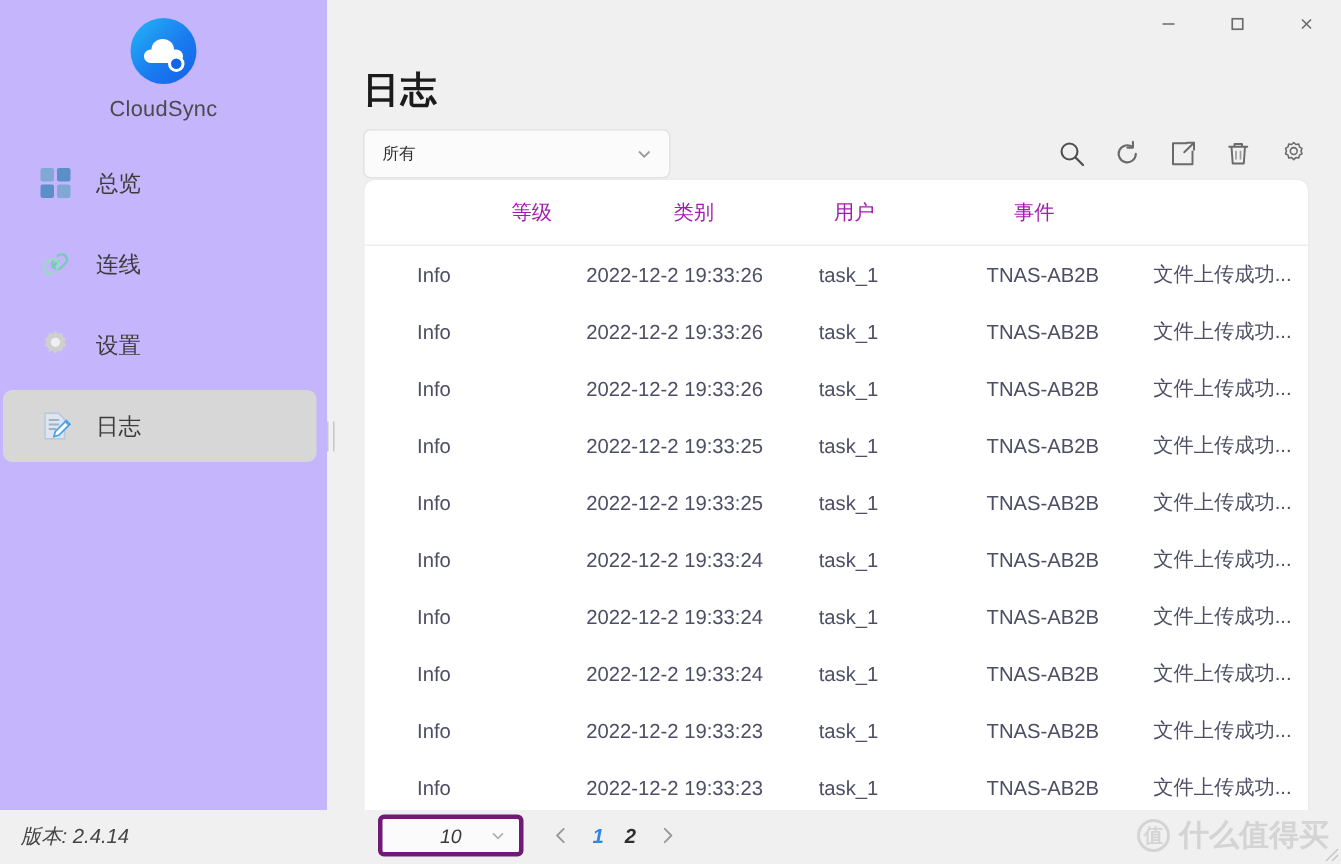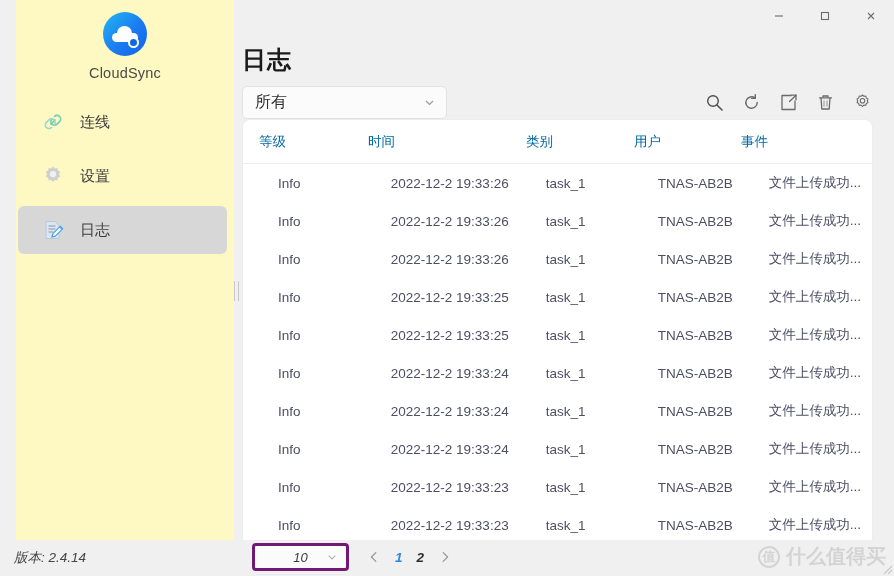--- a/index.html
+++ b/index.html
@@ -24,23 +24,23 @@
   }
   .winbtn {
     width: 46px; height: 32px;
     display: flex; align-items: center; justify-content: center;
     color: #5d5d5d;
   }
   .winbtn svg { display: block; }
 
   
   .sidebar {
-    position: absolute; left: 16px; top: 0;
+    position: absolute; left: 0; top: 0;
     width: 218px; height: 540px;
-    background: #fef9c3;
+    background: #c4b5fd;
   }
   .brand {
     position: absolute; top: 12px; left: 0; width: 218px;
     display: flex; flex-direction: column; align-items: center;
   }
   .brand-logo {
     width: 44px; height: 44px; border-radius: 50%;
     background: linear-gradient(135deg, #23b7f5 0%, #1a7cf0 55%, #1361e8 100%);
     position: relative;
     display: flex; align-items: center; justify-content: center;
@@ -94,21 +94,21 @@
   .page-title {
     position: absolute; left: 24px; top: 12px;
     font-size: 24px; font-weight: bold; color: #1b1b1b; letter-spacing: 1px;
   }
 
   .filter-select {
     position: absolute; left: 24px; top: 54px;
     width: 205px; height: 33px;
     background: #fbfbfb; border: 1px solid #e2e2e2; border-radius: 5px;
     display: flex; align-items: center; padding: 0 10px 0 12px;
-    font-size: 16px; color: #303030;
+    font-size: 11px; color: #303030;
   }
   .filter-select .val { flex: 1; }
   .filter-select .chev { color: #9b9b9b; display: flex; }
 
   .tools {
     position: absolute; right: 22px; top: 54px;
     height: 33px; display: flex; align-items: center; gap: 17px;
   }
   .tool { width: 20px; height: 20px; display: flex; align-items: center; justify-content: center; color: #5f5f5f; }
 
@@ -120,21 +120,21 @@
     border-top-left-radius: 7px; border-top-right-radius: 7px;
     overflow: hidden;
     box-shadow: 0 0 0 1px #ececec;
   }
   .thead {
     display: flex; align-items: center;
     height: 44px;
     border-bottom: 1px solid #ededed;
     padding-left: 16px;
   }
-  .thead div { font-size: 13.5px; color: #0369a1; }
+  .thead div { font-size: 13.5px; color: #a21caf; text-align: right; }
   .tbody { }
   .trow {
     display: flex; align-items: center;
     height: 38px;
     padding-left: 16px;
   }
   .trow div { font-size: 13.5px; color: #4e4e65; margin-left: 19px; }
   .c0 { width: 109px; }
   .c1 { width: 158px; }
   .c2 { width: 108px; }
@@ -217,20 +217,31 @@
     <div class="brand">
       <div class="brand-logo">
         <div class="cloud"></div>
         <div class="dot"></div>
       </div>
       <div class="brand-name">CloudSync</div>
     </div>
 
     <div class="nav">
 
+      <div class="nav-item">
+        <span class="nav-ico">
+          <svg width="22" height="22" viewBox="0 0 22 22">
+            <rect x="1" y="1" width="9" height="9" rx="1.5" fill="#7fa8d4"></rect>
+            <rect x="12" y="1" width="9" height="9" rx="1.5" fill="#5b8fc7"></rect>
+            <rect x="1" y="12" width="9" height="9" rx="1.5" fill="#5b8fc7"></rect>
+            <rect x="12" y="12" width="9" height="9" rx="1.5" fill="#7fa8d4"></rect>
+          </svg>
+        </span>
+        <span class="nav-label">总览</span>
+      </div>
 
       <div class="nav-item">
         <span class="nav-ico">
           <svg width="24" height="24" viewBox="0 0 24 24" fill="none">
             <path d="M9.5 14.5 L14.5 9.5" stroke="#6ec9b8" stroke-width="1.6"></path>
             <path d="M13.5 6.5 a3.6 3.6 0 0 1 5.1 5.1 l-2.6 2.6 a3.6 3.6 0 0 1 -5.1 -5.1" stroke="#79cbb9" stroke-width="1.7" stroke-linecap="round"></path>
             <path d="M10.5 17.5 a3.6 3.6 0 0 1 -5.1 -5.1 l2.6 -2.6 a3.6 3.6 0 0 1 5.1 5.1" stroke="#9ad9c5" stroke-width="1.7" stroke-linecap="round"></path>
           </svg>
         </span>
         <span class="nav-label">连线</span>
@@ -312,21 +323,20 @@
         <svg width="19" height="19" viewBox="0 0 20 20" fill="none">
           <path d="M10 2.1l1.5 1.4 2-.3.5 2 1.8 1-.7 1.9.7 1.9-1.8 1-.5 2-2-.3L10 14.1 8.5 12.7l-2 .3-.5-2-1.8-1 .7-1.9-.7-1.9 1.8-1 .5-2 2 .3z" stroke="#6a6a6a" stroke-width="1.1" stroke-linejoin="round"></path>
           <circle cx="10" cy="8.1" r="2.4" stroke="#6a6a6a" stroke-width="1.1"></circle>
         </svg>
       </div>
     </div>
 
     <div class="card">
       <div class="thead">
         <div class="c0">等级</div>
-        <div class="c1">时间</div>
         <div class="c2">类别</div>
         <div class="c3">用户</div>
         <div class="c4">事件</div>
       </div>
       <div class="tbody" id="tbody">
           <div class="trow">
             <div class="c0">Info</div>
             <div class="c1">2022-12-2 19:33:26</div>
             <div class="c2">task_1</div>
             <div class="c3">TNAS-AB2B</div>

